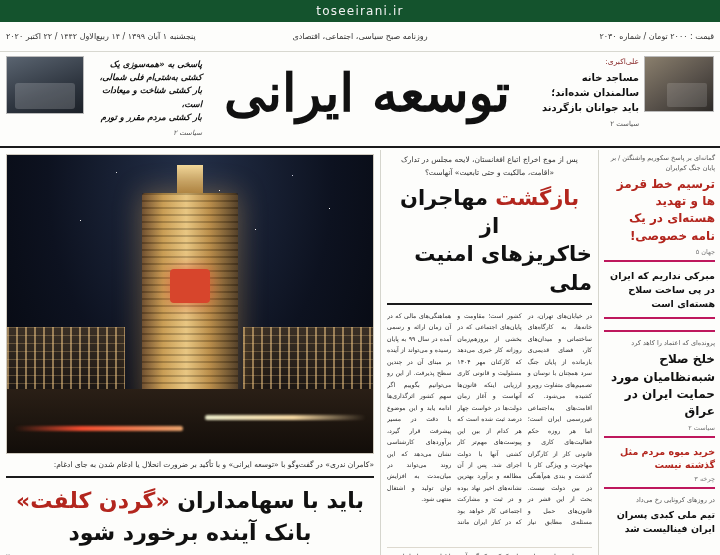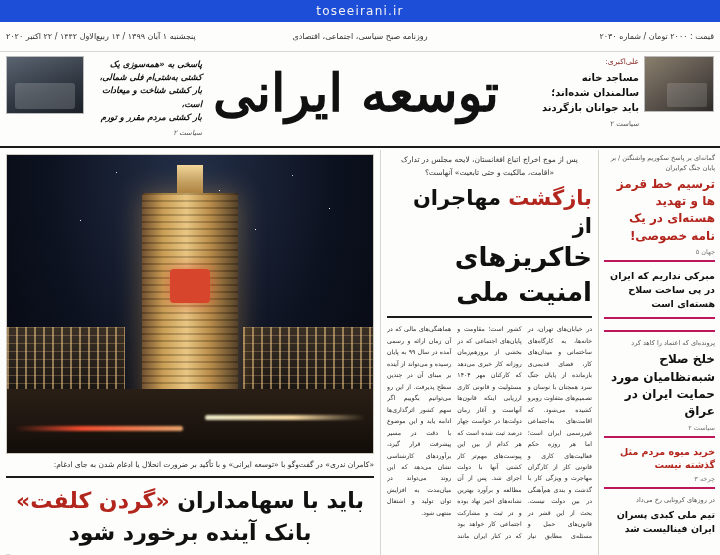--- a/index.html
+++ b/index.html
@@ -13,21 +13,21 @@
     width: 720px;
     height: 555px;
     background: #fdfdfb;
     overflow: hidden;
   }
 
   
   .topbar {
     position: absolute; top: 0; left: 0;
     width: 720px; height: 22px;
-    background: #1d4ed8;
+    background: #14532d;
     color: #ffffff;
     display: flex;
     align-items: center;
     justify-content: center;
   }
   .topbar .site {
     font-family: "DejaVu Sans", sans-serif;
     font-size: 12px;
     letter-spacing: 1.2px;
     color: #f2f2f2;
@@ -51,21 +51,21 @@
   .mast-mid   { left: 50%; transform: translateX(-50%); }
 
   
   .logo-row {
     position: absolute; top: 52px; left: 0;
     width: 720px; height: 96px;
     border-bottom: 2px solid #1b1b1b;
   }
   .logo-title {
     position: absolute;
-    top: 2px; right: 214px;
+    top: 2px; right: 203px;
     width: 300px;
     text-align: center;
     font-family: "DejaVu Serif", "Liberation Serif", serif;
     font-weight: bold;
     font-size: 52px;
     color: #111;
     letter-spacing: -1px;
     direction: rtl;
     line-height: 78px;
   }
@@ -165,23 +165,23 @@
     border-left: 1px solid #d5d5cd;
   }
   .mid-kicker {
     font-size: 7.5px; color: #333; line-height: 1.7;
     display: block; margin-bottom: 4px; text-align: center;
   }
   .mid-head {
     font-weight: bold; color: #111;
     line-height: 1.35; display: block;
   }
-  .mid-head .l1 { font-size: 21px; display:block; }
+  .mid-head .l1 { font-size: 21px; display:block;text-align:center; }
   .mid-head .l1 .red { color: #b3261e; }
-  .mid-head .l2 { font-size: 26px; display:block; }
+  .mid-head .l2 { font-size: 21px; display:block; }
   .mid-rule { height:2px; background:#1b1b1b; margin:6px 0 5px; }
   .mid-body {
     font-size: 6.2px; line-height: 1.85; color: #2a2a2a;
     text-align: justify;
     column-count: 3; column-gap: 6px;
     height: 232px; overflow: hidden;
   }
   .mid-foot {
     margin-top: 5px;
     border-top: 1px solid #ddd9cf;

